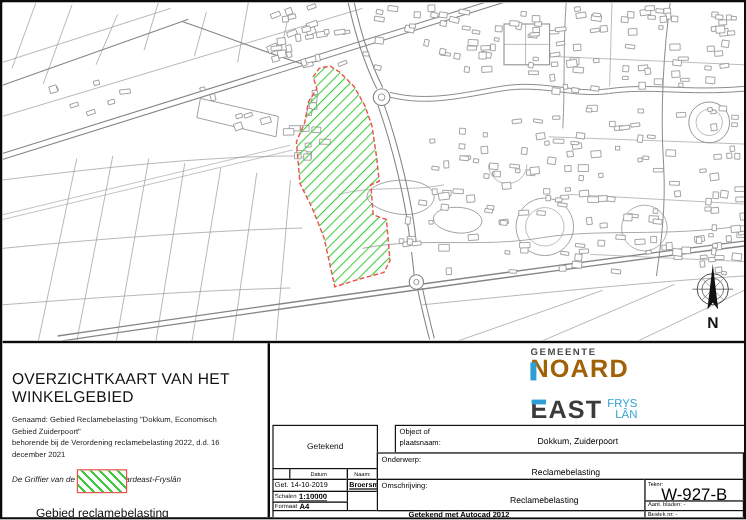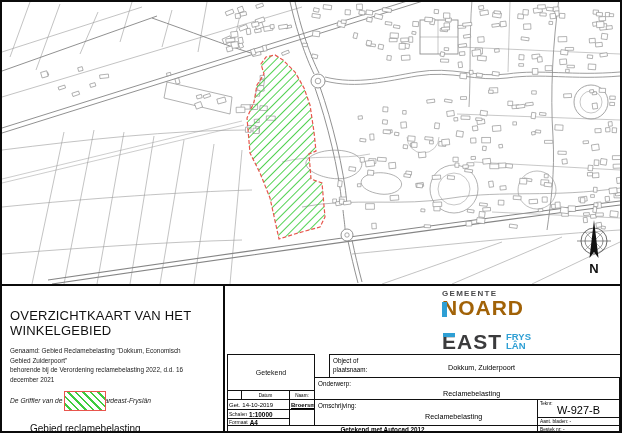--- a/index.html
+++ b/index.html
@@ -20,21 +20,21 @@
   
   .title-block{position:absolute;left:225px;top:0;width:393px;height:126px;}
   .cell{position:absolute;border:1px solid #111;background:#fff;}
   .lbl{font-size:5px;color:#111;}
   .logo{position:absolute;right:58px;top:3px;width:120px;}
   .logo-gemeente{font-size:8px;font-weight:bold;letter-spacing:1.3px;color:#4a4a4c;}
   .logo-big{position:relative;font-size:21px;font-weight:800;letter-spacing:1px;color:#3b3b3d;line-height:.93;}
   .logo-row{position:relative;display:flex;align-items:flex-end;margin-top:14px;}
   .stem{position:absolute;left:0;top:3.5px;width:4.6px;height:15px;}
   .ebar{position:absolute;left:1px;top:23.5px;width:12px;height:4px;}
-  .frys{font-size:9.5px;font-weight:700;line-height:.95;margin-left:4px;margin-bottom:1px;}
+  .frys{font-size:9.5px;font-weight:400;line-height:.95;margin-left:4px;margin-bottom:1px;text-align:right;}
   .getekend-cell{left:0;top:68px;width:88px;height:37px;display:flex;align-items:center;justify-content:center;font-size:7px;color:#111;}
   .hdr-get{left:0;top:104px;width:15px;height:10px;}
   .hdr-datum{left:14px;top:104px;width:49px;height:10px;display:flex;align-items:center;justify-content:center;font-size:4.6px;}
   .hdr-naam{left:62px;top:104px;width:26px;height:10px;display:flex;align-items:center;justify-content:center;font-size:4.6px;}
   .val-get{left:0;top:113px;width:63px;height:11px;font-size:6px;display:flex;align-items:center;padding-left:1px;gap:2px;}
   .val-naam{left:62px;top:113px;width:26px;height:11px;font-size:6px;display:flex;align-items:center;text-decoration:underline;font-weight:600;padding-left:1px;}
   .row-schalen{left:0;top:123px;width:63px;height:10px;display:flex;align-items:center;gap:2px;padding-left:1px;}
   .row-formaat{left:0;top:132px;width:63px;height:8px;display:flex;align-items:center;gap:2px;padding-left:1px;}
   .bold-u{font-size:6.4px;font-weight:bold;text-decoration:underline;}
   .boldv{font-size:6.4px;font-weight:bold;}
@@ -43,21 +43,21 @@
   .obj-lbl{position:absolute;left:3px;top:2px;width:52px;font-size:6.3px;line-height:1.35;}
   .obj-val{position:absolute;left:118px;top:8px;font-size:7.2px;}
   .ond-cell{left:87px;top:91px;width:306px;height:23px;}
   .ond-lbl{position:absolute;left:3px;top:2px;font-size:6.3px;}
   .ond-val{position:absolute;left:128px;top:11px;font-size:7.2px;}
   .oms-cell{left:87px;top:113px;width:224px;height:27px;}
   .oms-lbl{position:absolute;left:3px;top:2px;font-size:6.3px;}
   .oms-val{position:absolute;left:110px;top:12px;font-size:7.2px;}
   .teknr-cell{left:310px;top:113px;width:83px;height:19px;}
   .teknr-lbl{position:absolute;left:2px;top:1px;font-size:4.6px;}
-  .teknr-val{position:absolute;left:0;top:4px;width:100%;text-align:center;font-size:11px;}
+  .teknr-val{position:absolute;left:0;top:4px;width:100%;text-align:center;font-size:14px;}
   .aant-cell{left:310px;top:131px;width:83px;height:9px;display:flex;align-items:center;padding-left:2px;font-size:4.8px;}
   .bestek-cell{left:310px;top:139px;width:83px;height:8px;display:flex;align-items:center;padding-left:2px;font-size:4.8px;}
 </style>
 </head>
 <body>
 
 <div class="sheet">
 
   <div class="map-area">
     <svg id="map-svg" viewBox="0 0 618 282" preserveAspectRatio="none">

